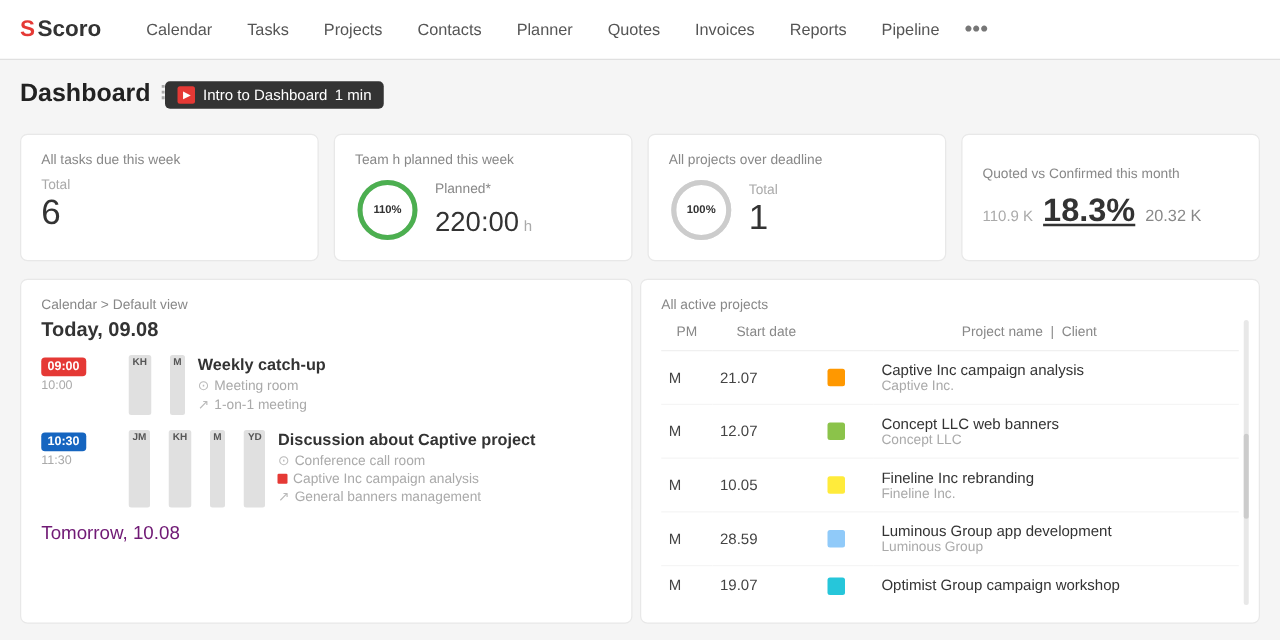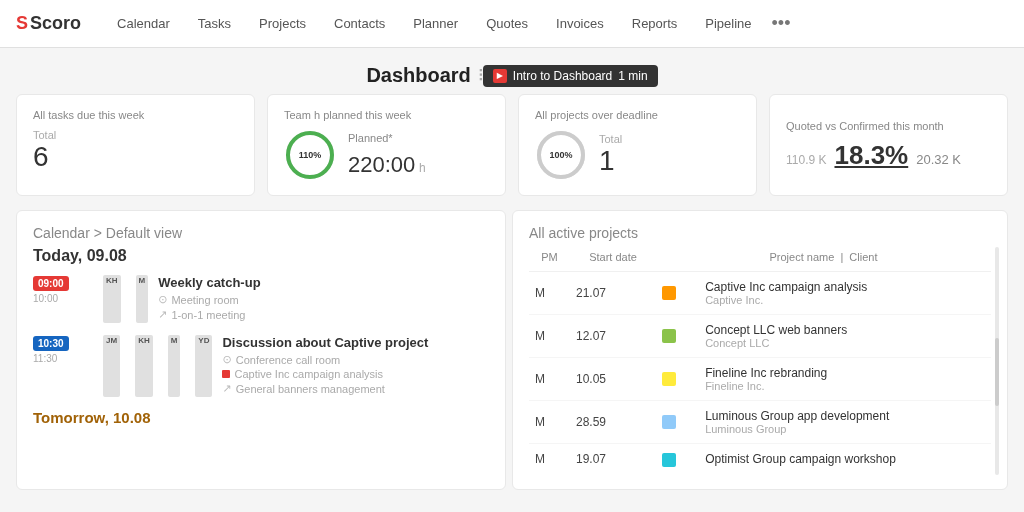--- a/index.html
+++ b/index.html
@@ -11,21 +11,21 @@
     .logo-icon { color: #e53935; font-size: 18px; font-weight: bold; margin-right: 2px; }
     .logo-text { font-size: 18px; font-weight: 600; color: #333; }
     .nav-items { display: flex; align-items: center; gap: 4px; }
     .nav-item { padding: 6px 12px; font-size: 13px; color: #555; cursor: pointer; border-radius: 4px; white-space: nowrap; }
     .nav-more { font-size: 18px; color: #777; cursor: pointer; padding: 4px 8px; }
 
     
     .main { padding: 16px; }
 
     
-    .dashboard-header { display: flex; justify-content: center; align-items: center; margin-bottom: 7px; }
+    .dashboard-header { display: flex; justify-content: flex-start; align-items: center; margin-bottom: 20px; }
     .dashboard-title { display: flex; align-items: center; gap: 8px; font-size: 20px; font-weight: 600; color: #222; }
     .filter-icon { color: #aaa; font-size: 16px; }
     .intro-link { display: flex; align-items: center; gap: 6px; font-size: 12px; color: #666; background: #333; color: #fff; padding: 4px 10px; border-radius: 4px; cursor: pointer; }
     .intro-link .play-icon { width: 14px; height: 14px; background: #e53935; border-radius: 2px; display: inline-flex; align-items: center; justify-content: center; font-size: 8px; }
 
     
     .stat-cards { display: grid; grid-template-columns: 1fr 1fr 1fr 1fr; gap: 12px; margin-bottom: 14px; }
     .stat-card { background: #fff; border-radius: 6px; padding: 14px 16px; border: 1px solid #e8e8e8; }
     .stat-card-label { font-size: 11px; color: #888; margin-bottom: 8px; }
     .stat-card-value { font-size: 28px; font-weight: 300; color: #333; }
@@ -47,39 +47,39 @@
     .quoted-row { display: flex; align-items: baseline; gap: 8px; }
     .quoted-small { font-size: 12px; color: #aaa; }
     .quoted-big { font-size: 26px; font-weight: 600; color: #333; text-decoration: underline; }
     .quoted-pct { font-size: 13px; color: #888; }
 
     
     .bottom-section { display: grid; grid-template-columns: 1fr 1fr; gap: 0; }
     .calendar-section { background: #fff; border-radius: 6px; border: 1px solid #e8e8e8; padding: 14px 16px; margin-right: 6px; overflow: hidden; }
     .projects-section { background: #fff; border-radius: 6px; border: 1px solid #e8e8e8; padding: 14px 16px; overflow: hidden; }
 
-    .section-label { font-size: 14px; color: #888; margin-bottom: 6px; }
+    .section-label { font-size: 11px; color: #888; margin-bottom: 6px; }
     .date-heading { font-size: 16px; font-weight: 600; color: #333; margin-bottom: 10px; }
 
     
     .event-group { margin-bottom: 12px; }
     .event { display: flex; gap: 10px; margin-bottom: 8px; }
     .event-time-col { min-width: 60px; }
     .event-time-badge { background: #e53935; color: #fff; font-size: 10px; font-weight: 600; padding: 2px 5px; border-radius: 3px; display: inline-block; margin-bottom: 2px; }
     .event-time-badge.blue { background: #1565c0; }
     .event-time-end { font-size: 10px; color: #aaa; }
     .event-avatars { display: flex; gap: 15px; flex-wrap: wrap; min-width: 40px; }
     .avatar-chip { background: #e0e0e0; font-size: 8px; font-weight: 600; color: #555; padding: 1px 3px; border-radius: 2px; }
     .event-details { flex: 1; }
     .event-title { font-size: 13px; font-weight: 600; color: #333; margin-bottom: 3px; }
     .event-meta { font-size: 11px; color: #aaa; display: flex; align-items: center; gap: 4px; margin-bottom: 2px; }
     .event-meta-icon { color: #bbb; }
     .event-tag-dot { width: 8px; height: 8px; border-radius: 1px; display: inline-block; }
 
-    .tomorrow-heading { font-size: 15px; font-weight: 700; color: #a16207; margin-top: 8px; }
+    .tomorrow-heading { font-size: 15px; font-weight: 400; color: #701a75; margin-top: 8px; }
 
     
     .projects-table { width: 100%; border-collapse: collapse; }
     .projects-table th { font-size: 11px; color: #888; font-weight: 500; text-align: center; padding: 4px 6px 8px 6px; border-bottom: 1px solid #f0f0f0; }
     .projects-table td { font-size: 12px; color: #444; padding: 8px 6px; border-bottom: 1px solid #f5f5f5; vertical-align: middle; }
     .projects-table tr:last-child td { border-bottom: none; }
     .project-color { width: 14px; height: 14px; border-radius: 2px; display: inline-block; margin-right: 4px; vertical-align: middle; }
     .project-name { font-size: 12px; color: #333; font-weight: 500; }
     .project-client { font-size: 11px; color: #aaa; }
 

